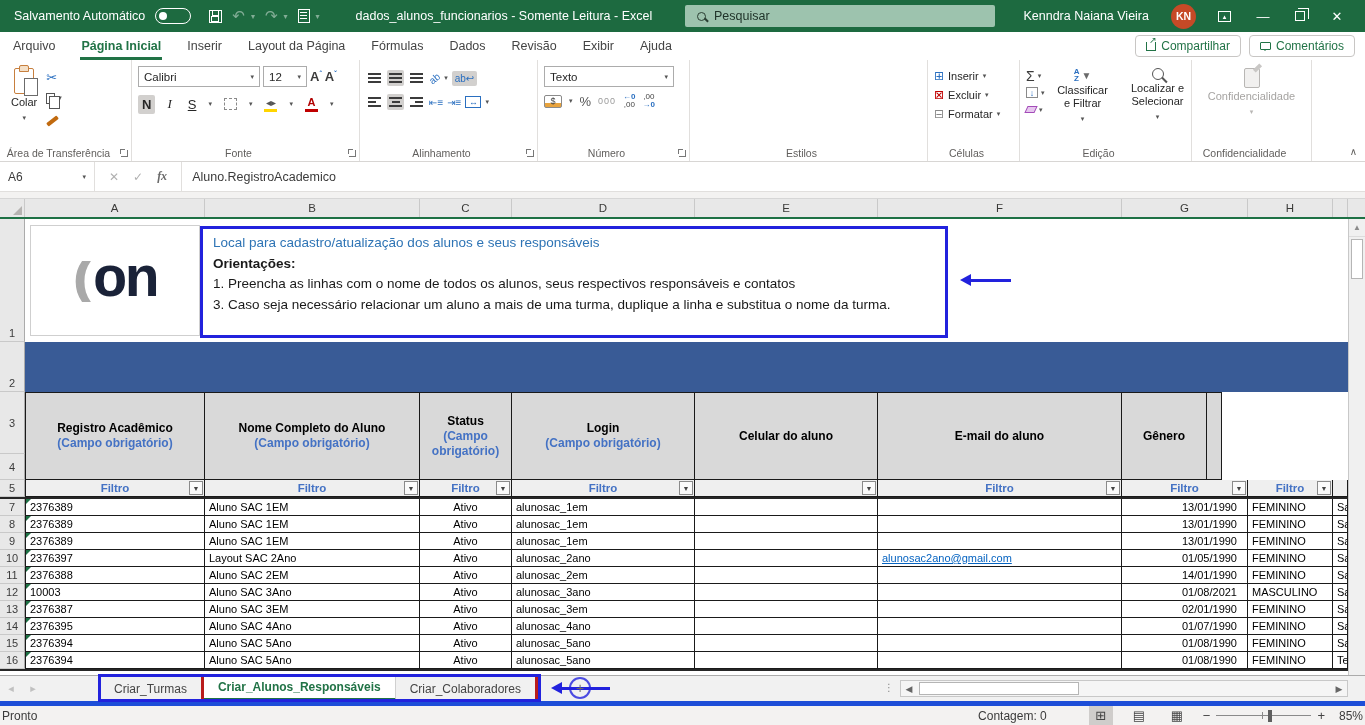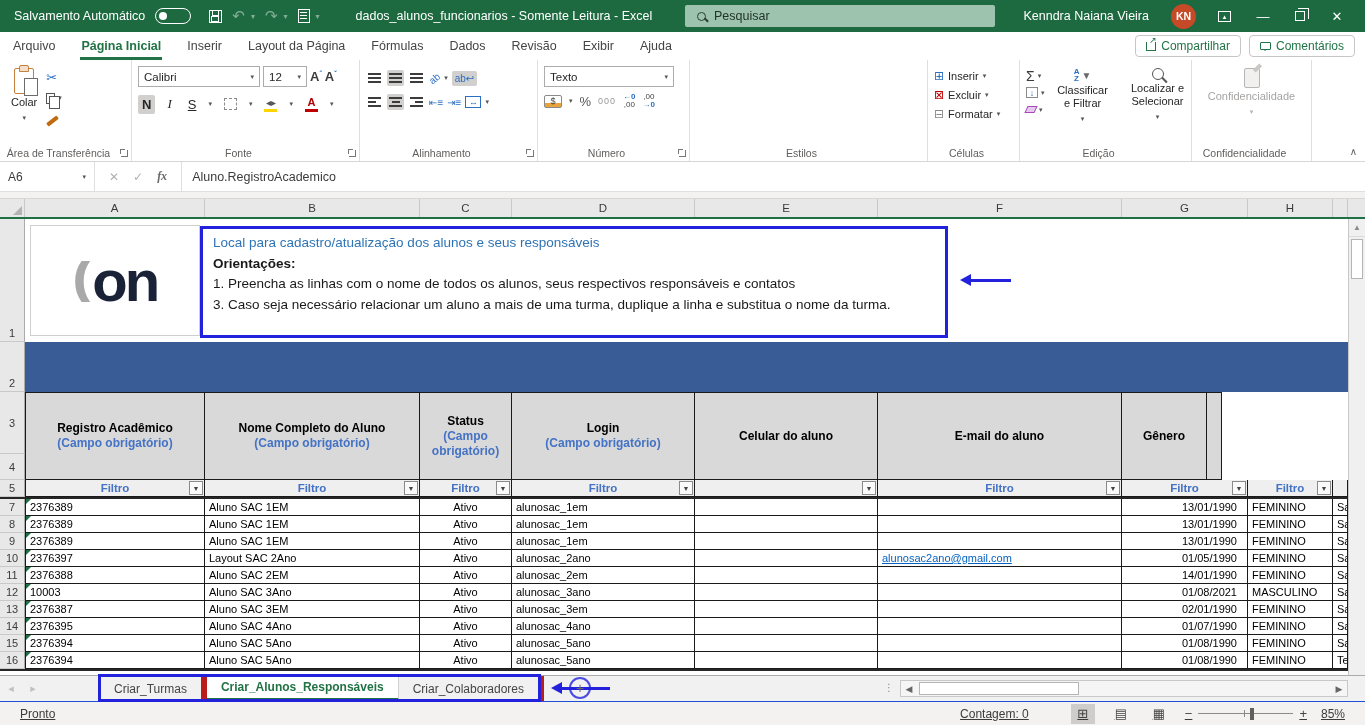--- a/index.html
+++ b/index.html
@@ -128,21 +128,21 @@
   
   .gridwrap { height:456px; position:relative; flex:none; display:flex; }
   .gridmain { width:1348px; position:relative; }
   .sheetrow { display:flex; }
   .rn { width:25px; flex:none; background:#e8e8e8; border-right:1px solid #ababab; border-bottom:1px solid #c9c9c9; color:#3b3b3b; font-size:11px; display:flex; align-items:center; justify-content:center; }
   .rn.bot { align-items:flex-end; padding-bottom:2px; }
   .r1 { height:123px; }
   .r1 .rc { position:relative; width:1323px; background:#fff; }
   .logocell { position:absolute; left:5px; top:6px; width:170px; height:111px; border:1px solid #cfcfcf; display:flex; align-items:center; justify-content:center; }
   .logo-arcs { color:#a9a9a9; font-size:44px; font-weight:bold; letter-spacing:-12px; margin-right:14px; margin-top:-6px; }
-  .logo-on { color:#1a2238; font-size:58px; font-weight:bold; letter-spacing:-3px; font-family:Liberation Sans, sans-serif; }
+  .logo-on { color:#1a2238; font-size:58px; font-weight:bold; letter-spacing:-3px; font-family:Liberation Mono, monospace; }
   .instrbox { position:absolute; left:175px; top:7px; width:748px; height:112px; border:3px solid #2222dd; background:#fff; padding:4px 10px; font-size:13.5px; line-height:20.5px; color:#1a1a1a; }
   .instr-title { color:#2e74b5; }
   .instr-head { font-weight:bold; }
   .annot-arrow { position:absolute; top:60px; left:940px; width:46px; height:3px; background:#2222dd; }
   .annot-arrow::before { content:""; position:absolute; left:-11px; top:-5px; border:6.5px solid transparent; border-right:11px solid #2222dd; }
   .r2 { height:50px; }
   .r2 .band { width:1323px; background:#395b96; }
   .r34 { height:88px; }
   .rncol34 { width:25px; flex:none; display:flex; flex-direction:column; }
   .rncol34 .rn { width:100%; }
@@ -162,34 +162,34 @@
   .dcell .tri { position:absolute; left:0; top:0; border-top:5px solid #1e7145; border-right:5px solid transparent; }
   .dcell a { color:#0563c1; text-decoration:underline; }
   .bottomline { height:2px; background:#262626; width:1348px; }
   .vscroll { width:17px; background:#f0f0f0; border-left:1px solid #c8c8c8; display:flex; flex-direction:column; }
   .vs-up { height:18px; background:#f0f0f0; color:#8a8a8a; font-size:8px; text-align:center; line-height:18px; border-bottom:1px solid #dcdcdc; }
   .vs-thumb { height:40px; background:#fff; border:1px solid #b5b5b5; margin:2px 2px; }
 
   
   .tabbar { height:26px; background:#f1f1f1; border-top:1px solid #ababab; display:flex; align-items:stretch; flex:none; position:relative; font-size:12px; color:#444; }
   .tnav { width:22px; display:flex; align-items:center; justify-content:center; color:#c0c0c0; font-size:11px; }
-  .stab { padding:0 14px; display:flex; align-items:center; border-right:6px solid #b91c1c; white-space:nowrap; }
+  .stab { padding:0 14px; display:flex; align-items:center; border-right:3px solid #b91c1c; white-space:nowrap; }
   .stab.active { background:#fff; color:#217346; font-weight:bold; border-bottom:3px solid #217346; border-right:1px solid #d0d0d0; }
   .annot-tabs { position:absolute; left:98px; top:-2px; width:443px; height:28px; border:3px solid #2222dd; pointer-events:none; }
   .tab-arrow { position:absolute; left:556px; top:11px; width:54px; height:3px; background:#2222dd; }
   .tab-arrow::before { content:""; position:absolute; left:-11px; top:-5px; border:6.5px solid transparent; border-right:11px solid #2222dd; }
   .newsheet { position:absolute; left:569px; top:1px; width:22px; height:22px; border:2px solid rgba(34,34,221,.8); border-radius:50%; color:#6a6a6a; font-size:14px; display:flex; align-items:center; justify-content:center; background:transparent; }
   .tb-dots { position:absolute; left:884px; top:6px; color:#8a8a8a; font-size:10px; letter-spacing:1px; }
   .hscroll { position:absolute; left:900px; top:4px; width:448px; height:17px; border:1px solid #c8c8c8; background:#f5f5f5; display:flex; align-items:center; }
   .hs-arrow { width:16px; text-align:center; color:#666; font-size:9px; }
   .hs-thumb { width:160px; height:13px; background:#fff; border:1px solid #b5b5b5; margin-left:2px; }
   .hs-spacer { flex:1; }
 
   
-  .statusbar { height:24px; background:#f3f2f1; border-top:1px solid #1d4ed8; display:flex; align-items:center; font-size:12px; color:#3b3b3b; flex:none; padding:0 20px;text-decoration:underline; }
+  .statusbar { height:24px; background:#f3f2f1; border-top:5px solid #1d4ed8; display:flex; align-items:center; font-size:12px; color:#3b3b3b; flex:none; padding:0 2px; }
   .sb-right { margin-left:auto; display:flex; align-items:center; gap:14px; }
   .viewic { width:24px; height:20px; display:flex; align-items:center; justify-content:center; font-size:13px; color:#444; }
   .viewic.sel { background:#cfcdcb; }
   .zoomctl { display:flex; align-items:center; gap:6px; }
   .zline { width:95px; height:1px; background:#8a8a8a; position:relative; }
   .zthumb { position:absolute; left:52px; top:-5.5px; width:4px; height:12px; background:#5f5f5f; }
   .ztick { position:absolute; left:48%; top:-3px; width:1px; height:7px; background:#8a8a8a; }
   .zpm { font-size:13px; color:#444; }
 </style>
 </head>

